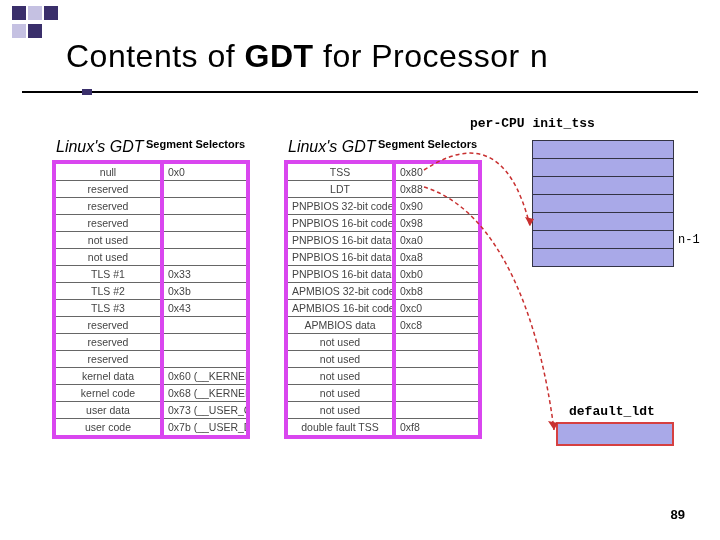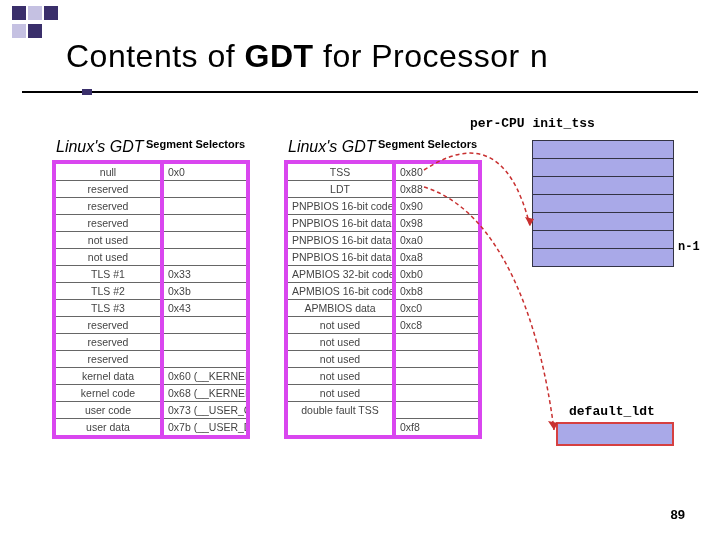--- a/index.html
+++ b/index.html
@@ -94,25 +94,25 @@
     border: 1px solid #334;
     background: #a9a9e8;
   }
   .init-tss-box .row {
     height: 17px;
     border-bottom: 1px solid #334;
   }
   .init-tss-box .row:last-child { border-bottom: none; }
   .nlabel {
     position: absolute;
-    top: 240px;
+    top: 233px;
     left: 678px;
     font-family: "Courier New", monospace;
     font-size: 12px;
-    font-weight: bold;
+    font-weight: normal;
   }
   .ldt-label {
     position: absolute;
     top: 404px;
     left: 569px;
     font-family: "Courier New", monospace;
     font-size: 13px;
     font-weight: bold;
   }
   .ldt-box {
@@ -166,22 +166,22 @@
       <div class="cell">not used</div>
       <div class="cell">not used</div>
       <div class="cell">TLS #1</div>
       <div class="cell">TLS #2</div>
       <div class="cell">TLS #3</div>
       <div class="cell">reserved</div>
       <div class="cell">reserved</div>
       <div class="cell">reserved</div>
       <div class="cell">kernel data</div>
       <div class="cell">kernel code</div>
+      <div class="cell">user data</div>
       <div class="cell">user code</div>
-      <div class="cell">user data</div>
     </div>
   <div class="col col-sel" id="gdt-left-sel">
       <div class="cell">0x0</div>
       <div class="cell"></div>
       <div class="cell"></div>
       <div class="cell"></div>
       <div class="cell"></div>
       <div class="cell"></div>
       <div class="cell">0x33</div>
       <div class="cell">0x3b</div>
@@ -195,20 +195,21 @@
       <div class="cell">0x7b (__USER_DS)</div>
     </div>
 </div>
 
 <div class="gdt-container gdt-right">
   <div class="hdr hdr-linux">Linux's GDT</div>
   <div class="hdr hdr-seg">Segment Selectors</div>
   <div class="col col-main" id="gdt-right-desc">
       <div class="cell">TSS</div>
       <div class="cell">LDT</div>
+      <div class="cell">PNPBIOS 32-bit code</div>
       <div class="cell">PNPBIOS 16-bit code</div>
       <div class="cell">PNPBIOS 16-bit data</div>
       <div class="cell">PNPBIOS 16-bit data</div>
       <div class="cell">PNPBIOS 16-bit data</div>
       <div class="cell">APMBIOS 32-bit code</div>
       <div class="cell">APMBIOS 16-bit code</div>
       <div class="cell">APMBIOS data</div>
       <div class="cell">not used</div>
       <div class="cell">not used</div>
       <div class="cell">not used</div>

